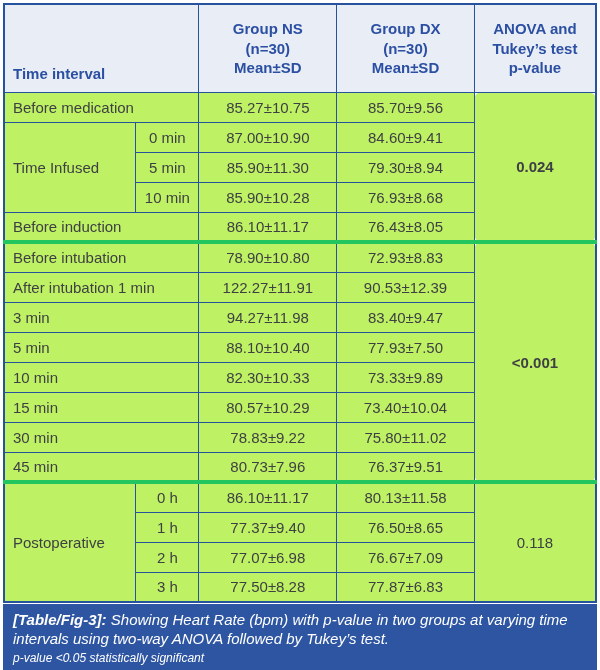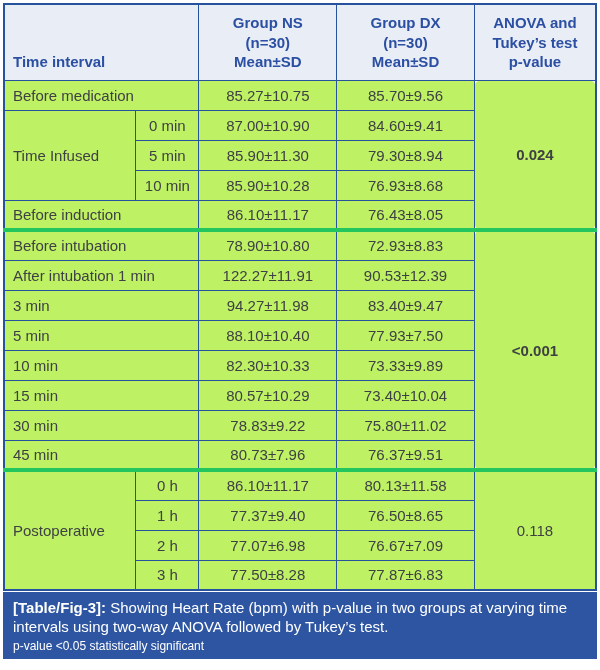--- a/index.html
+++ b/index.html
@@ -28,21 +28,21 @@
   }
   th {
     background: #e9edf6;
     color: #2b4fa2;
     font-weight: bold;
     font-size: 15px;
     line-height: 1.3;
     white-space: pre-line;
     text-align: center;
     vertical-align: middle;
-    height: 76px;
+    height: 88px;
     padding: 2px;
   }
   th.th-time {
     text-align: left;
     vertical-align: bottom;
     padding: 0 16px 8px 8px;
   }
   td {
     font-size: 15px;
     color: #3f4043;
@@ -66,20 +66,21 @@
     border-top: 4px solid #22c55e;
   }
   .caption {
     width: 594px;
     box-sizing: border-box;
     background: #2d55a1;
     color: #ffffff;
     padding: 7px 10px 6px 10px;
     margin-top: 1px;
     min-height: 59px;
+    font-style: italic;
   }
   .caption-main {
     font-size: 15px;
     line-height: 1.25;
   }
   .caption-tag {
     font-weight: bold;
   }
   .caption-note {
     font-size: 12px;

